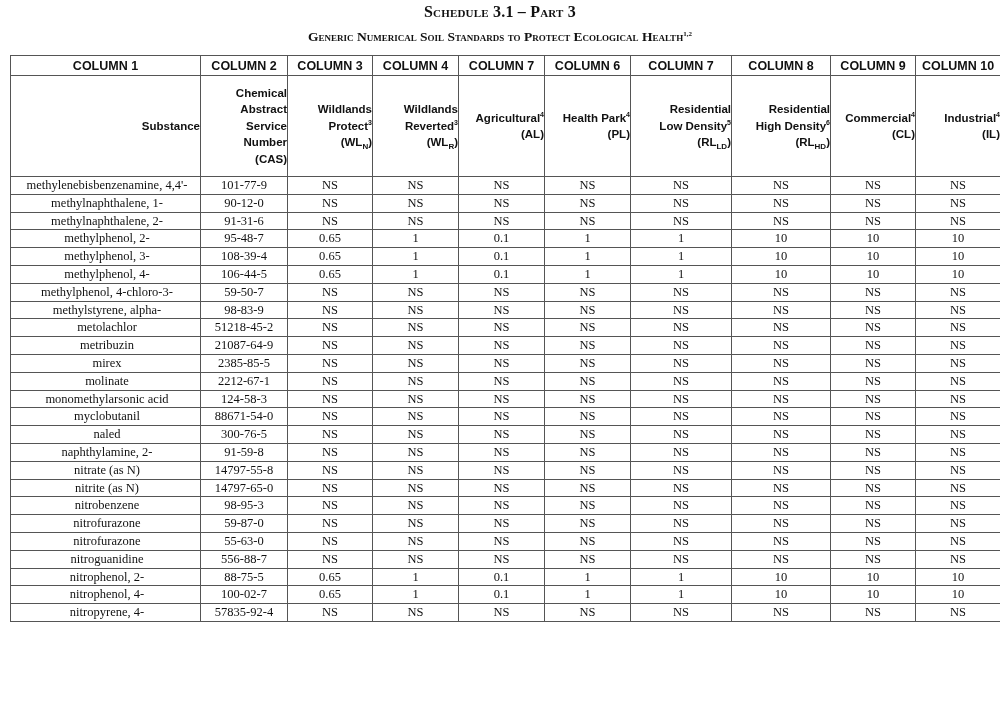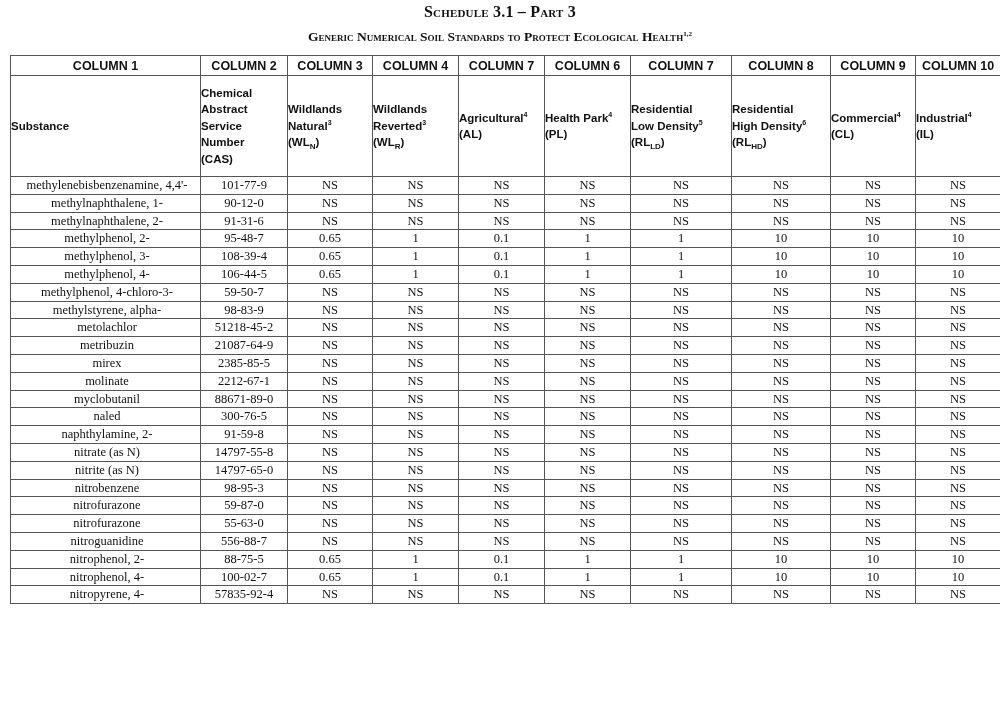--- a/index.html
+++ b/index.html
@@ -21,21 +21,21 @@
   }
   table.std td, table.std th {
     border: 1px solid #555; padding: 0; overflow: hidden; white-space: nowrap;
   }
   .colnum th {
     font-family: "Liberation Sans", "DejaVu Sans", sans-serif; font-weight: bold;
     font-size: 12.5px; height: 19px; text-align: center;
   }
   .hdr th {
     font-family: "Liberation Sans", "DejaVu Sans", sans-serif; font-weight: bold;
-    font-size: 11.5px; height: 100px; text-align: left; vertical-align: middle;
+    font-size: 11.5px; height: 100px; text-align: right; vertical-align: middle;
     line-height: 16.5px; white-space: normal; border-bottom: 3px double #555;
   }
   .hdr sub { font-size: 8px; vertical-align: sub; line-height: 0; }
   tbody td {
     font-family: "Liberation Serif", "DejaVu Serif", serif; font-size: 12.5px;
     height: 16.8px; line-height: 16.8px; text-align: center;
   }
   tbody td.sub { text-align: center; padding-left: 3px; }
 </style>
 </head>
@@ -66,21 +66,21 @@
         <th>COLUMN 7</th>
         <th>COLUMN 6</th>
         <th>COLUMN 7</th>
         <th>COLUMN 8</th>
         <th>COLUMN 9</th>
         <th>COLUMN 10</th>
       </tr>
     <tr class="hdr" id="hdr-row">
         <th><span>Substance</span></th>
         <th><span>Chemical</span><br><span>Abstract</span><br><span>Service</span><br><span>Number</span><br><span><span>(CAS)</span></span></th>
-        <th><span>Wildlands</span><br><span>Natural</span><sup>3</sup><br><span>(<span>WL</span><sub>N</sub>)</span></th>
+        <th><span>Wildlands</span><br><span>Protect</span><sup>3</sup><br><span>(<span>WL</span><sub>N</sub>)</span></th>
         <th><span>Wildlands</span><br><span>Reverted</span><sup>3</sup><br><span>(<span>WL</span><sub>R</sub>)</span></th>
         <th><span>Agricultural</span><sup>4</sup><br><span>(<span>AL</span>)</span></th>
         <th><span>Health Park</span><sup>4</sup><br><span>(<span>PL</span>)</span></th>
         <th><span>Residential</span><br><span>Low Density</span><sup>5</sup><br><span>(<span>RL</span><sub>LD</sub>)</span></th>
         <th><span>Residential</span><br><span>High Density</span><sup>6</sup><br><span>(<span>RL</span><sub>HD</sub>)</span></th>
         <th><span>Commercial</span><sup>4</sup><br><span>(<span>CL</span>)</span></th>
         <th><span>Industrial</span><sup>4</sup><br><span>(<span>IL</span>)</span></th>
       </tr>
   </thead>
   <tbody id="tbody">
@@ -222,22 +222,34 @@
         <td>NS</td>
         <td>NS</td>
         <td>NS</td>
         <td>NS</td>
         <td>NS</td>
         <td>NS</td>
         <td>NS</td>
         <td>NS</td>
       </tr>
       <tr>
+        <td class="sub">monomethylarsonic acid</td>
+        <td>124-58-3</td>
+        <td>NS</td>
+        <td>NS</td>
+        <td>NS</td>
+        <td>NS</td>
+        <td>NS</td>
+        <td>NS</td>
+        <td>NS</td>
+        <td>NS</td>
+      </tr>
+      <tr>
         <td class="sub">myclobutanil</td>
-        <td>88671-89-0</td>
+        <td>88671-54-0</td>
         <td>NS</td>
         <td>NS</td>
         <td>NS</td>
         <td>NS</td>
         <td>NS</td>
         <td>NS</td>
         <td>NS</td>
         <td>NS</td>
       </tr>
       <tr>

